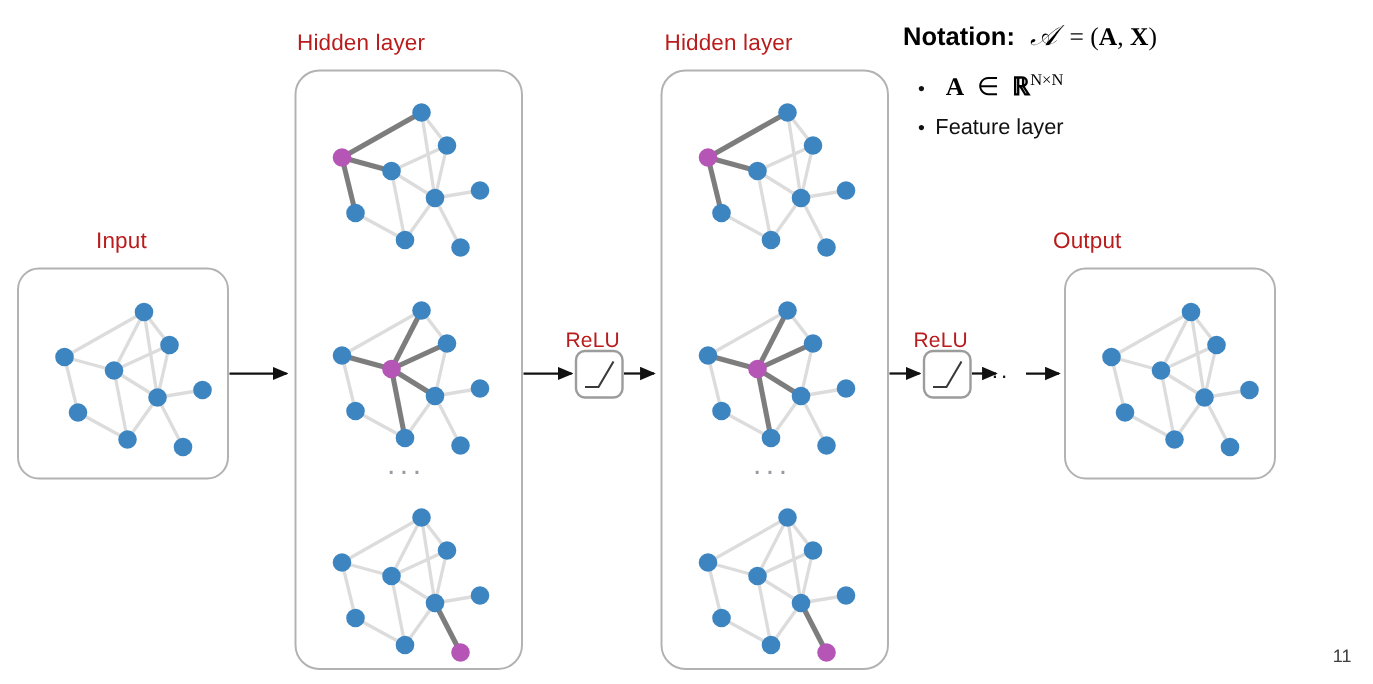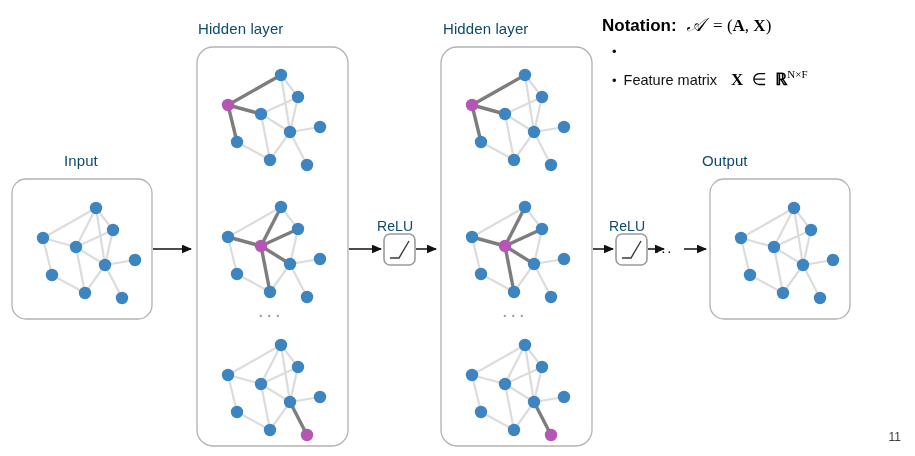--- a/index.html
+++ b/index.html
@@ -10,21 +10,21 @@
     overflow:hidden;
     position:relative;
   }
   #stage{position:absolute;left:0;top:0;width:915px;height:456px;}
   .svg-layer{position:absolute;left:0;top:0;width:915px;height:456px;}
 
   .label{
     position:absolute;
     font-family:"Liberation Sans", sans-serif;
     font-size:15px;
-    color:#0c4a6e;
+    color:#b91c1c;
     white-space:nowrap;
     letter-spacing:.1px;
   }
   .label-input{left:64px;top:152px;}
   .label-h1{left:198px;top:20px;}
   .label-h2{left:443px;top:20px;}
   .label-output{left:702px;top:152px;}
   .label-relu1{left:377px;top:218px;font-size:14px;}
   .label-relu2{left:609px;top:218px;font-size:14px;}
 
@@ -385,30 +385,30 @@
       <span class="math">
         <span class="mathit" style="font-size:19px;">𝒜</span>
         <span>&nbsp;=&nbsp;(</span><span class="bb">A</span><span>,&nbsp;</span><span class="bb">X</span><span>)</span>
       </span>
     </div>
 
     <div class="bullets">
 
       <div class="bullet-row">
         <span class="bullet-dot">•</span>
+        <span class="math bullet-math">
+          <span class="bb">A</span>
+          <span>&nbsp;∈&nbsp;</span>
+          <span class="blackboard">ℝ</span><span class="sup">N×N</span>
+        </span>
       </div>
 
       <div class="bullet-row">
         <span class="bullet-dot">•</span>
-        <span class="bullet-txt">Feature matrix</span>
-        <span class="math bullet-math">
-          <span class="bb">X</span>
-          <span>&nbsp;∈&nbsp;</span>
-          <span class="blackboard">ℝ</span><span class="sup">N×F</span>
-        </span>
+        <span class="bullet-txt">Feature layer</span>
       </div>
 
     </div>
   </div>
 
   <div class="pagenum">11</div>
 
 </div>
 
 </body></html>

